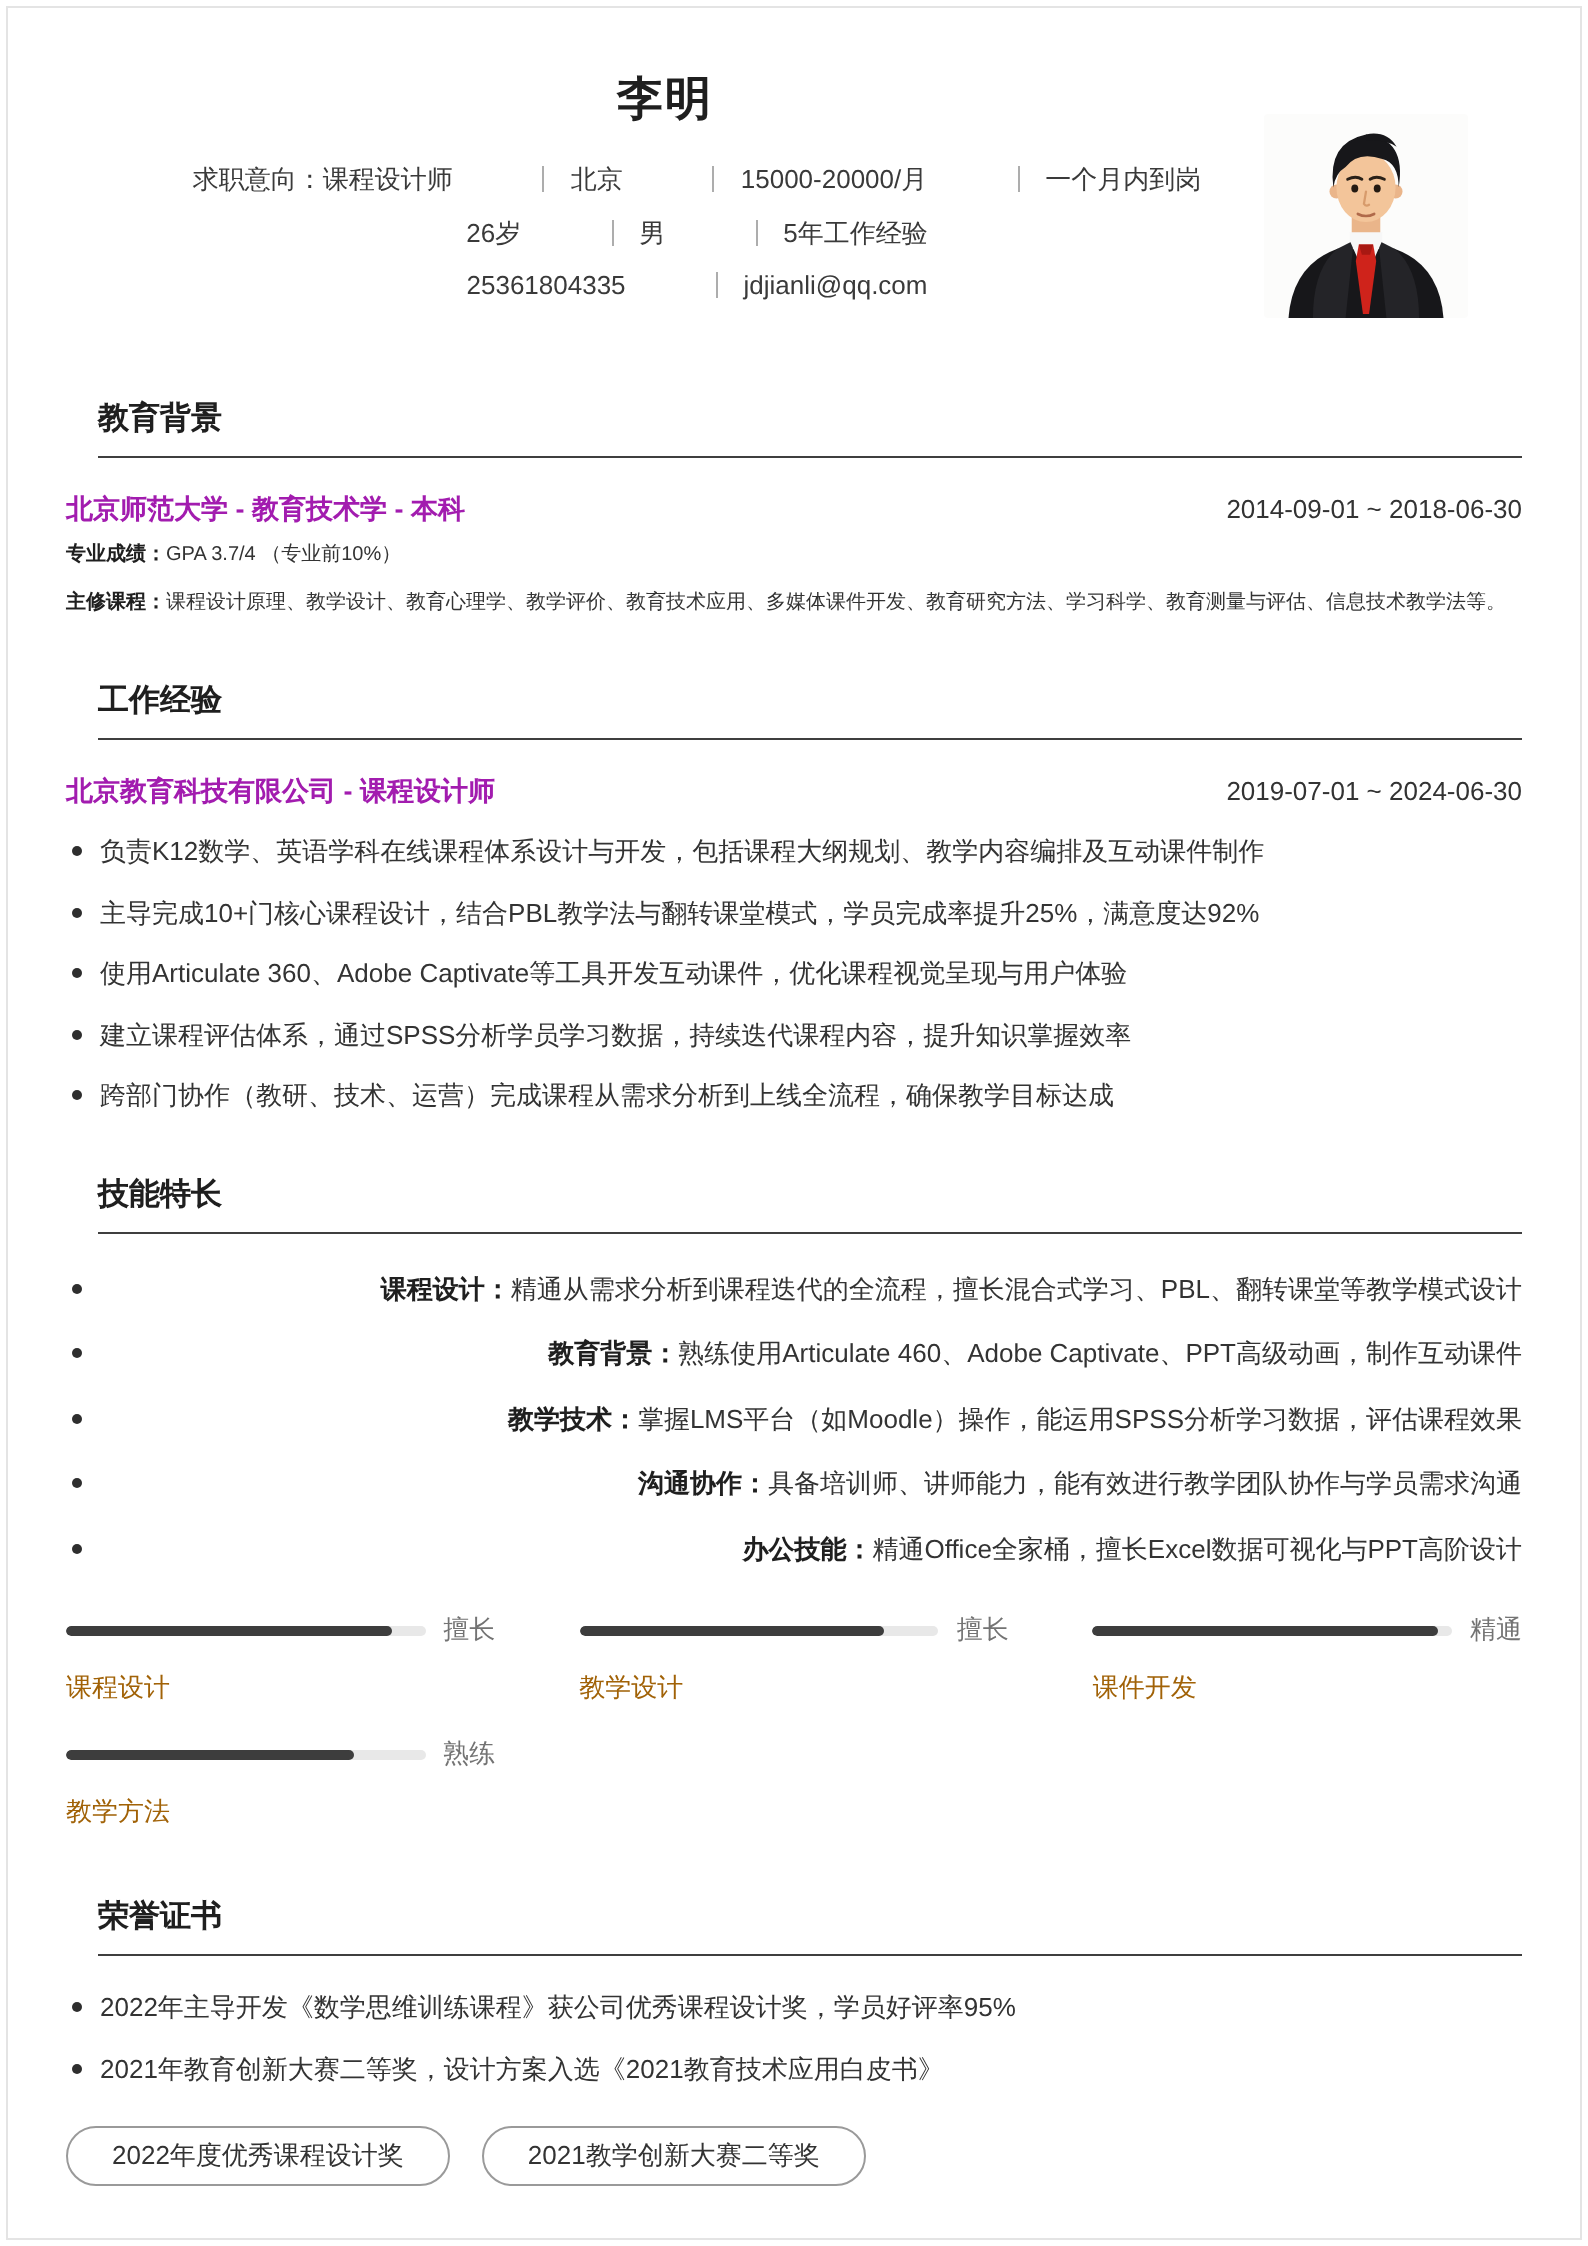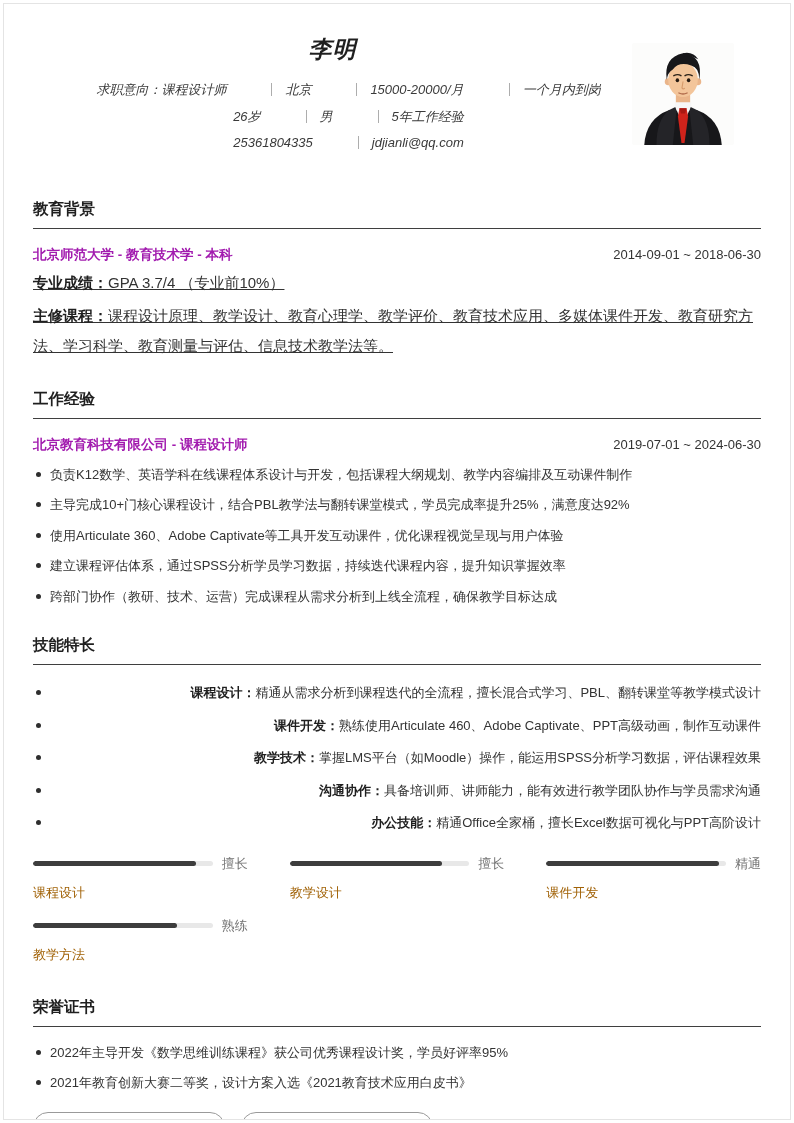--- a/index.html
+++ b/index.html
@@ -17,23 +17,22 @@
     background: #fff;
     box-sizing: border-box;
     overflow: hidden;
   }
   .content {
     padding: 24px 29px 0 29px;
   }
   
   .header {
     display: flex;
-    align-items: center;
+    align-items: flex-end;
     margin-bottom: 40px;
-    font-style: italic;
   }
   .header-text {
     flex: 1;
     text-align: center;
     padding-top: 6px;
   }
   .name {
     font-size: 23px;
     font-weight: bold;
     color: #1f1f1f;
@@ -61,46 +60,45 @@
     height: 102px;
     margin-right: 27px;
     flex: 0 0 auto;
   }
   
   .section { margin-top: 29px; }
   .sec-title {
     font-size: 15.5px;
     font-weight: bold;
     color: #1f1f1f;
-    margin: 0 0 0 0;
+    margin: 0 0 0 16px;
     padding-bottom: 8px;
     border-bottom: 1px solid #3f3f3f;
   }
   .sec-body { padding-top: 5px; }
   .entry-head {
     display: flex;
     justify-content: space-between;
     align-items: baseline;
     margin-top: 12px;
   }
   .entry-title {
     font-size: 13.5px;
     font-weight: bold;
     color: #a21caf;
   }
   .entry-date {
     font-size: 13px;
     color: #333;
   }
   .labeled-row {
-    font-size: 15px;
+    font-size: 10px;
     line-height: 1.95;
     margin: 4px 0 0 0;
     color: #333;
-    text-decoration: underline;
   }
   .labeled-row .lbl { font-weight: bold; color: #1f1f1f; }
   ul.blist {
     list-style: none;
     margin: 8px 0 0 0;
     padding: 0;
   }
   ul.blist li {
     position: relative;
     padding-left: 17px;
@@ -250,21 +248,21 @@
           <li>跨部门协作（教研、技术、运营）完成课程从需求分析到上线全流程，确保教学目标达成</li>
         </ul>
       </div>
     </div>
 
     <div class="section">
       <h2 class="sec-title">技能特长</h2>
       <div class="sec-body">
         <ul class="blist wide">
           <li><span class="lbl">课程设计：</span><span>精通从需求分析到课程迭代的全流程，擅长混合式学习、PBL、翻转课堂等教学模式设计</span></li>
-          <li><span class="lbl">课件开发：</span><span>熟练使用Articulate 460、Adobe Captivate、PPT高级动画，制作互动课件</span></li>
+          <li><span class="lbl">教育背景：</span><span>熟练使用Articulate 460、Adobe Captivate、PPT高级动画，制作互动课件</span></li>
           <li><span class="lbl">教学技术：</span><span>掌握LMS平台（如Moodle）操作，能运用SPSS分析学习数据，评估课程效果</span></li>
           <li><span class="lbl">沟通协作：</span><span>具备培训师、讲师能力，能有效进行教学团队协作与学员需求沟通</span></li>
           <li><span class="lbl">办公技能：</span><span>精通Office全家桶，擅长Excel数据可视化与PPT高阶设计</span></li>
         </ul>
         <div class="bars-grid">
           <div class="bar-item">
             <div class="bar-row">
               <div class="bar-track" style="background: rgb(232, 232, 232);">
                   <div class="bar-fill" style="width: 91%; background: rgb(61, 61, 61);"></div>
                 </div>

